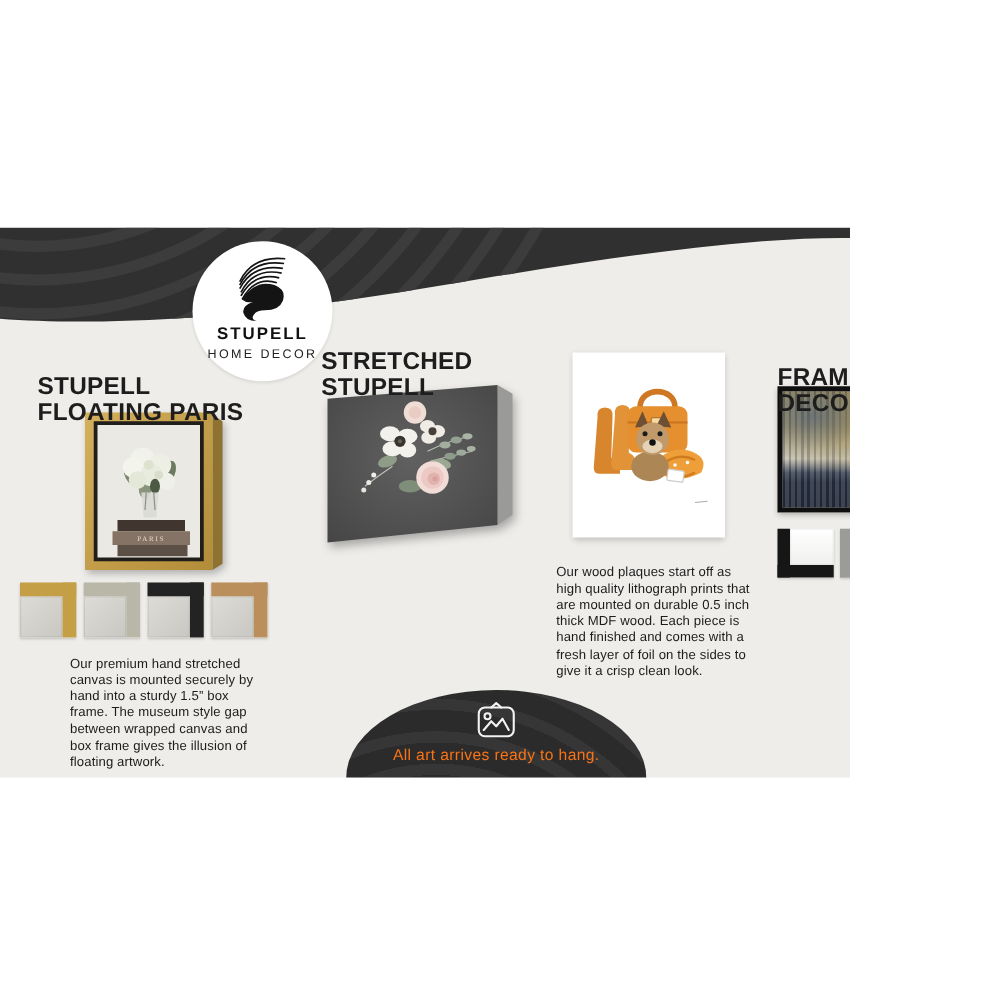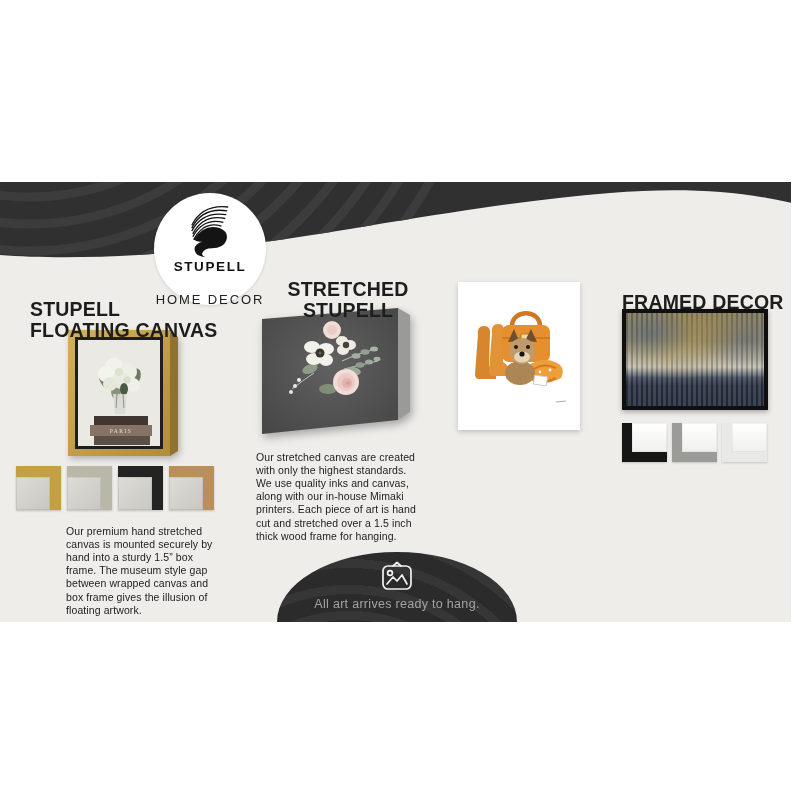--- a/index.html
+++ b/index.html
@@ -1,38 +1,38 @@
 <!DOCTYPE html>
 <html><head>
 <meta charset="utf-8">
 <style>
   html,body{margin:0;padding:0;background:#fff;}
-  #canvas{position:relative;width:791px;height:800px;background:#ffffff;overflow:hidden;
+  #canvas{position:relative;width:680px;height:800px;background:#ffffff;overflow:hidden;
           font-family:"Liberation Sans", sans-serif;color:#1c1c1c;text-decoration:underline;}
   
   .content-band{position:absolute;left:0;top:183px;width:800px;height:439px;background:#eeedea;}
   
   .top-wave{position:absolute;left:0;top:182px;width:800px;height:130px;}
   
   .logo{position:absolute;left:154px;top:193px;width:112px;height:112px;border-radius:50%;
         background:#ffffff;text-align:center;z-index:5;box-shadow:0 1px 3px rgba(0,0,0,.12);}
   .logo svg{display:block;margin:9px auto 0;}
   .brand-name{font-size:13.5px;font-weight:bold;letter-spacing:1.6px;color:#111;margin-top:1px;}
-  .brand-tagline{font-size:13px;letter-spacing:1.9px;color:#222;margin-top:18px;}
+  .brand-tagline{font-size:10px;letter-spacing:1.9px;color:#222;margin-top:4px;}
   
   .sec-title{position:absolute;font-weight:bold;font-size:19.5px;line-height:1.07;
              letter-spacing:.2px;color:#1d1d1d;z-index:4;}
   .sec-title span{display:block;}
   #col1-title{left:30px;top:283px;}
-  #col2-title{left:267px;top:263px;width:162px;text-align:center;}
+  #col2-title{left:257px;top:263px;width:162px;text-align:left;}
   #col3-title{left:446px;top:246px;}
   #col4-title{left:622px;top:276px;}
   
   .sec-para{position:absolute;font-size:10.5px;line-height:13.2px;letter-spacing:.1px;color:#1c1c1c;z-index:4;}
-  #col1-para{left:66px;top:514px;width:155px;}
+  #col1-para{left:56px;top:514px;width:155px;}
   #col2-para{left:256px;top:440px;width:160px;}
   #col3-para{left:445px;top:441px;width:162px;}
   #col4-para{left:622px;top:472px;width:152px;}
   
   .art{position:absolute;z-index:3;}
   #col1-art{left:66px;top:328px;filter:drop-shadow(2px 3px 3px rgba(0,0,0,.25));}
   #col2-art{left:258px;top:303px;filter:drop-shadow(2px 4px 4px rgba(0,0,0,.3));}
   #col3-art{left:458px;top:282px;width:122px;height:148px;background:#ffffff;
             box-shadow:0 2px 5px rgba(0,0,0,.2);}
   #col4-art{left:622px;top:309px;width:146px;height:101px;box-sizing:border-box;border:4px solid #0f0f0f;
@@ -55,21 +55,21 @@
   .gswatch{width:45px;height:39px;box-sizing:border-box;
            background:linear-gradient(180deg,#ffffff,#f0f0ee);
            border-left:10px solid var(--sw,#999);border-bottom:10px solid var(--sw,#999);
            box-shadow:0 1px 2px rgba(0,0,0,.18), inset 0 0 0 1px rgba(0,0,0,.05);}
   
   .banner{position:absolute;left:277px;top:552px;width:240px;height:70px;background:#2b2b2b;
           border-radius:120px 120px 0 0 / 70px 70px 0 0;overflow:hidden;text-align:center;z-index:4;}
   .banner-pattern{position:absolute;inset:0;
           background:repeating-radial-gradient(circle at 30% 320%, rgba(255,255,255,.05) 0 9px, transparent 9px 26px);}
   .banner svg{display:block;margin:9px auto 0;position:relative;}
-  .banner-text{position:relative;color:#a3a3a3;font-size:12.5px;letter-spacing:.3px;margin-top:2px;}
+  .banner-text{position:relative;color:#f97316;font-size:12.5px;letter-spacing:.3px;margin-top:2px;}
 </style>
 </head>
 <body>
 
 <div id="canvas">
 
   <div class="content-band"></div>
 
   <svg class="top-wave" viewBox="0 0 800 130" width="800" height="130">
     <defs>
@@ -107,21 +107,21 @@
         <path d="M7,39 Q18,19 36,25"></path>
       </g>
       <path d="M7,39 Q18,22 34,27 Q44,31 41,40 Q38,48 26,48 Q18,48 16,53 Q15,56 19,57 Q10,57 8,50 Q7,44 16,41 Q10,42 7,39 Z" fill="#141414"></path>
     </svg>
     <div class="brand-name">STUPELL</div>
     <div class="brand-tagline">HOME DECOR</div>
   </div>
 
   <h2 class="sec-title" id="col1-title">
     <span>STUPELL</span>
-    <span>FLOATING CANVAS</span>
+    <span>FLOATING PARIS</span>
   </h2>
   <div class="art" id="col1-art">
     <svg width="118" height="132" viewBox="0 0 118 132">
       <defs>
         <linearGradient id="goldf" x1="0" y1="0" x2="1" y2="1">
           <stop offset="0" stop-color="#d4af5c"></stop>
             <stop offset="1" stop-color="#b28c39"></stop>
         </linearGradient>
       </defs>
       <polygon points="104,4 112,9 112,123 104,128" fill="#8d7230"></polygon>
@@ -209,21 +209,20 @@
             <ellipse cx="85" cy="47" rx="6" ry="5"></ellipse>
         </g>
         <circle cx="88" cy="42" r="3.2" fill="#46403a"></circle>
         <circle cx="88" cy="79" r="13" fill="#f2dcd8"></circle>
           <circle cx="88" cy="79" r="9" fill="#ecc9c4"></circle>
         <circle cx="89" cy="80" r="5" fill="#e2b3ae"></circle>
           <circle cx="90" cy="80" r="2" fill="#d89f9c"></circle>
       </g>
     </svg>
   </div>
-  <p class="sec-para" id="col2-para">Our stretched canvas are created with only the highest standards. We use quality inks and canvas, along with our in-house Mimaki printers. Each piece of art is hand cut and stretched over a 1.5 inch thick wood frame for hanging.</p>
 
   <div class="art" id="col3-art">
     <svg width="122" height="148" viewBox="0 0 122 148">
       <g>
         <path d="M20,52 q-1,-8 6,-8 q7,0 6,8 l-1,32 q7,2 7,9 v4 h-17 q-4,0 -4,-5 Z" fill="#d8862e"></path>
         <path d="M34,50 q-1,-8 6,-8 q7,0 6,8 l-1,30 q6,3 6,10 v4 h-16 q-4,0 -4,-5 Z" fill="#e29338"></path>
         <path d="M54,44 C54,27 82,27 82,44" stroke="#cf7722" stroke-width="4.5" fill="none"></path>
         <rect x="44" y="43" width="48" height="37" rx="7" fill="#e58f2f"></rect>
         <line x1="44" y1="56" x2="92" y2="56" stroke="#c9741f" stroke-width="1.5"></line>
         <rect x="63" y="52" width="10" height="7" rx="1.5" fill="#f6d9a0" stroke="#b5762a" stroke-width="1"></rect>
@@ -238,20 +237,21 @@
         <circle cx="64" cy="69" r="13" fill="#c09a6a"></circle>
         <ellipse cx="64" cy="75" rx="8" ry="5.5" fill="#e6d2b4"></ellipse>
         <circle cx="58" cy="65" r="2" fill="#1b1b1b"></circle>
           <circle cx="70" cy="65" r="2" fill="#1b1b1b"></circle>
         <circle cx="64" cy="72" r="2.6" fill="#141414"></circle>
         <rect x="76" y="94" width="13" height="9" rx="1" fill="#ffffff" stroke="#cccccc" stroke-width="1" transform="rotate(8 82 98)"></rect>
         <line x1="98" y1="120" x2="108" y2="119" stroke="#aaaaaa" stroke-width="1"></line>
       </g>
     </svg>
   </div>
+  <p class="sec-para" id="col3-para">Our wood plaques start off as high quality lithograph prints that are mounted on durable 0.5 inch thick MDF wood. Each piece is hand finished and comes with a fresh layer of foil on the sides to give it a crisp clean look.</p>
 
   <h2 class="sec-title" id="col4-title">
     <span>FRAMED DECOR</span>
   </h2>
   <div class="art" id="col4-art"></div>
   <div class="swatch-row" id="col4-swatches">
     <div class="gswatch" style="--sw: #161616;"></div>
     <div class="gswatch" style="--sw: #9b9b98;"></div>
     <div class="gswatch" style="--sw: #e9e9e7;"></div>
   </div>

